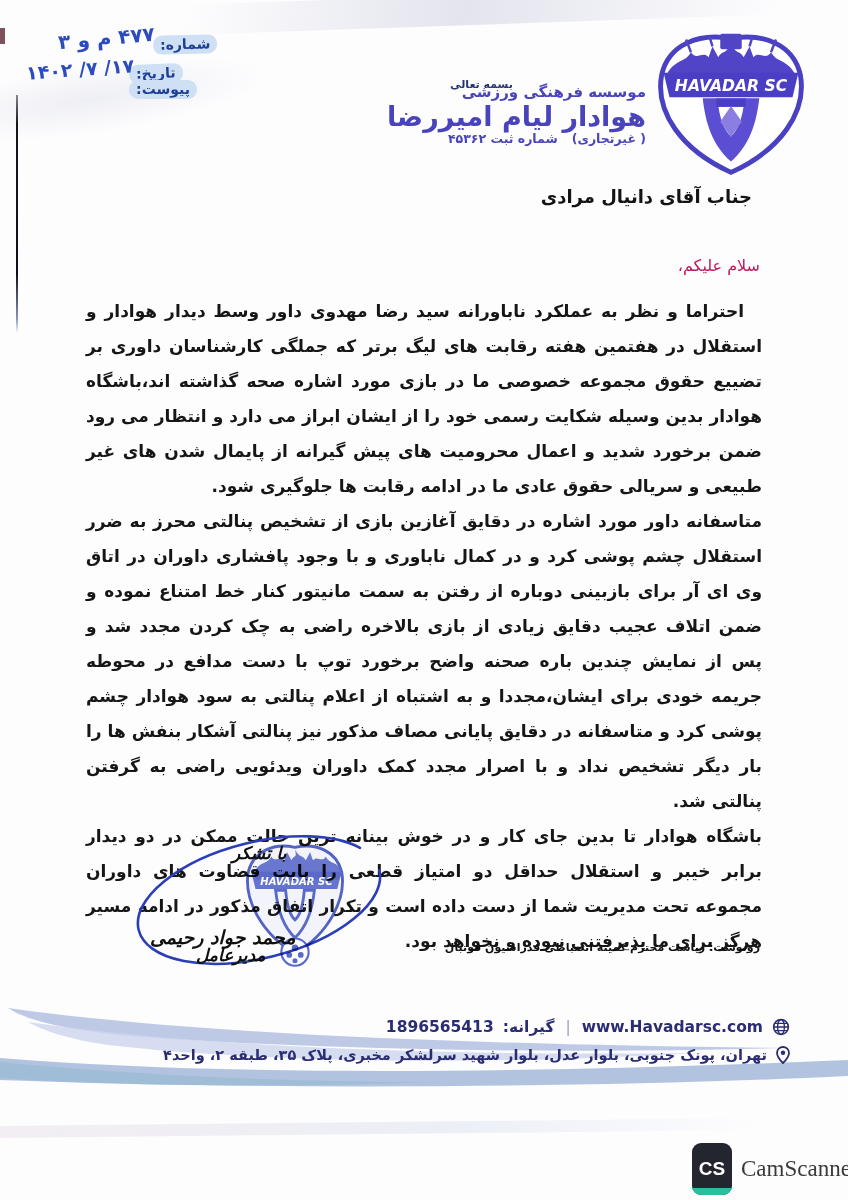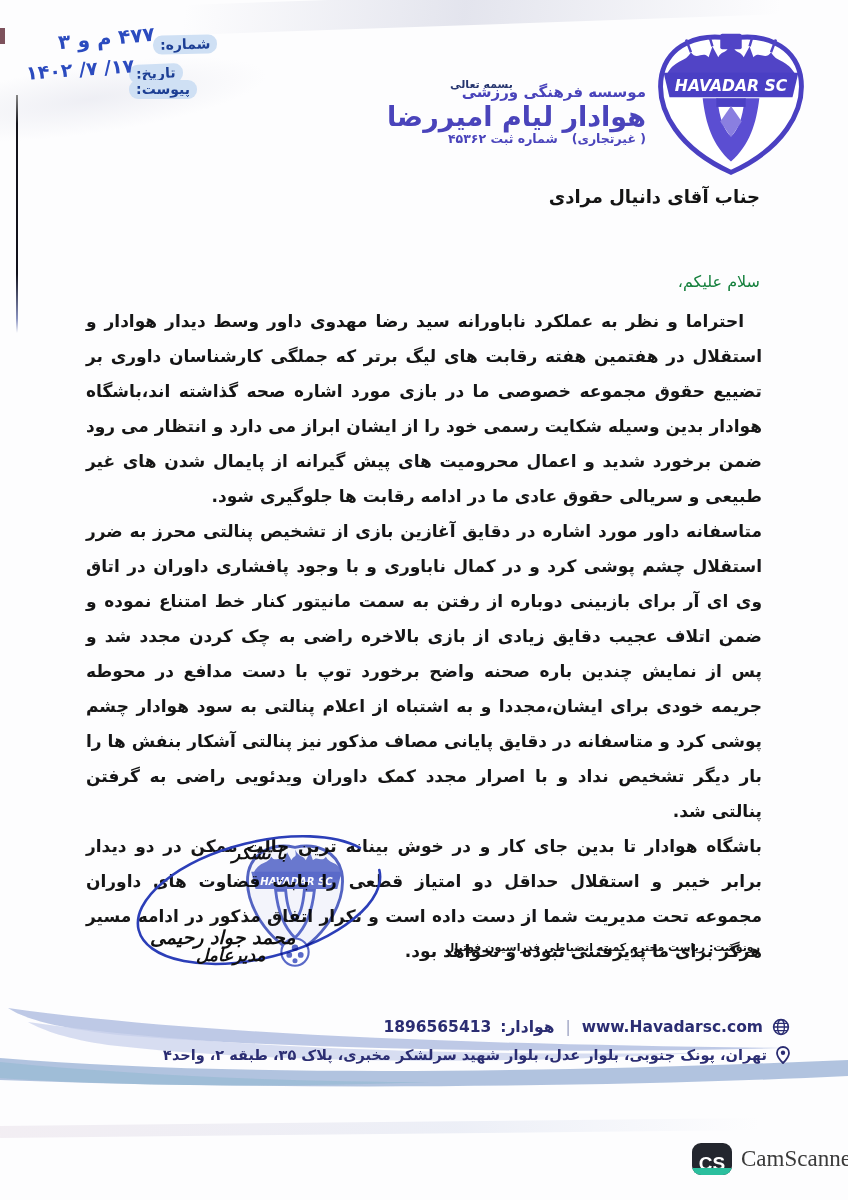--- a/index.html
+++ b/index.html
@@ -22,24 +22,24 @@
   .hand{position:absolute;color:#2b4bbf;font-size:20px;font-weight:bold;white-space:nowrap;
     font-family:"DejaVu Sans",sans-serif;letter-spacing:3px;}
   
   .besmeh{position:absolute;left:450px;top:78px;color:#26356f;font-size:11px;font-weight:bold;direction:rtl;}
   .org{position:absolute;right:202px;top:84px;text-align:right;direction:rtl;color:#4a44bb;line-height:1.15;}
   .org .l1{font-size:15px;font-weight:bold;}
   .org .l2{font-size:27px;font-weight:bold;letter-spacing:0;}
   .org .l3{font-size:12.5px;font-weight:bold;display:flex;gap:14px;direction:rtl;justify-content:flex-start;}
   .logo{position:absolute;left:648px;top:28px;width:166px;height:152px;}
   
-  .recipient{position:absolute;right:88px;top:176px;direction:rtl;text-align:right;color:#141414;
+  .recipient{position:absolute;right:96px;top:176px;direction:rtl;text-align:right;color:#141414;
     font-size:18px;font-weight:bold;line-height:41px;}
-  .salutation{position:absolute;right:88px;top:256px;direction:rtl;color:#15803d;font-size:16px;font-weight:500;margin-top:16px;}
-  .body-text{position:absolute;left:86px;top:304px;width:676px;direction:rtl;text-align:justify;
+  .salutation{position:absolute;right:88px;top:256px;direction:rtl;color:#be185d;font-size:16px;font-weight:500;}
+  .body-text{position:absolute;left:86px;top:294px;width:676px;direction:rtl;text-align:justify;
     color:#161616;font-size:17px;font-weight:bold;line-height:35px;}
   .body-text p{margin:0;}
   .body-text p.first{text-indent:18px;}
   
   .sig-text{position:absolute;direction:rtl;color:#101010;font-weight:bold;white-space:nowrap;font-style:italic;}
   .sig-ellipse{position:absolute;left:126px;top:824px;width:266px;height:156px;}
   .stamp{position:absolute;left:234px;top:838px;width:122px;height:145px;opacity:.85;mix-blend-mode:multiply;}
   .cc{position:absolute;right:88px;top:941px;direction:rtl;color:#101010;font-size:11px;font-weight:bold;}
   
   .f-line{position:absolute;right:58px;display:flex;direction:rtl;align-items:center;gap:9px;
@@ -47,22 +47,22 @@
   .f-line.one{top:1018px;font-size:15.5px;}
   .f-line.two{top:1046px;font-size:14.5px;text-align:center;}
   .f-sep{color:#9aa0c0;font-weight:normal;padding:0 2px;}
   .ltr{direction:ltr;unicode-bidi:bidi-override;}
   .globe{width:18px;height:18px;flex:0 0 auto;}
   .pin{width:14px;height:18px;flex:0 0 auto;}
   
   .wedges{position:absolute;left:0;top:992px;width:848px;height:112px;pointer-events:none;}
   
   .cam{position:absolute;left:692px;top:1143px;display:flex;align-items:center;gap:9px;}
-  .cam-icon{position:relative;width:40px;height:32px;background:#23262e;border-radius:9px;overflow:hidden;
-    display:flex;align-items:flex-end;justify-content:center;color:#fff;font-weight:bold;font-size:19px;
+  .cam-icon{position:relative;width:40px;height:52px;background:#23262e;border-radius:9px;overflow:hidden;
+    display:flex;align-items:center;justify-content:center;color:#fff;font-weight:bold;font-size:19px;
     font-family:"Liberation Sans",sans-serif;}
   .cam-icon .teal{position:absolute;left:0;bottom:0;width:100%;height:7px;background:#2bbf9e;}
   .cam-label{font-family:"Liberation Serif",serif;font-size:23px;color:#3a3a3a;}
 </style>
 </head>
 <body>
 
 <div class="page">
 
   <div class="streak top"></div>
@@ -140,21 +140,21 @@
   </svg>
 
   <div class="f-line one">
     <svg class="globe" viewBox="0 0 20 20">
       <circle cx="10" cy="10" r="8.2" fill="none" stroke="#2b2d72" stroke-width="1.8"></circle>
       <ellipse cx="10" cy="10" rx="3.8" ry="8.2" fill="none" stroke="#2b2d72" stroke-width="1.5"></ellipse>
       <path d="M2,10 L18,10 M3.2,6 L16.8,6 M3.2,14 L16.8,14" stroke="#2b2d72" stroke-width="1.4"></path>
     </svg>
     <span class="ltr">www.Havadarsc.com</span>
     <span class="f-sep">|</span>
-    <span>هوادار:</span>
+    <span>گیرانه:</span>
     <span>1896565413</span>
   </div>
   <div class="f-line two">
     <svg class="pin" viewBox="0 0 14 18">
       <path d="M7,1 C10.3,1 13,3.6 13,6.9 C13,11 7,17 7,17 C7,17 1,11 1,6.9 C1,3.6 3.7,1 7,1 Z" fill="none" stroke="#2b2d72" stroke-width="1.8"></path>
       <circle cx="7" cy="6.8" r="2.2" fill="#2b2d72"></circle>
     </svg>
     <span>تهران، پونک جنوبی، بلوار عدل، بلوار شهید سرلشکر مخبری، پلاک ۳۵، طبقه ۲، واحد۴</span>
   </div>
 

